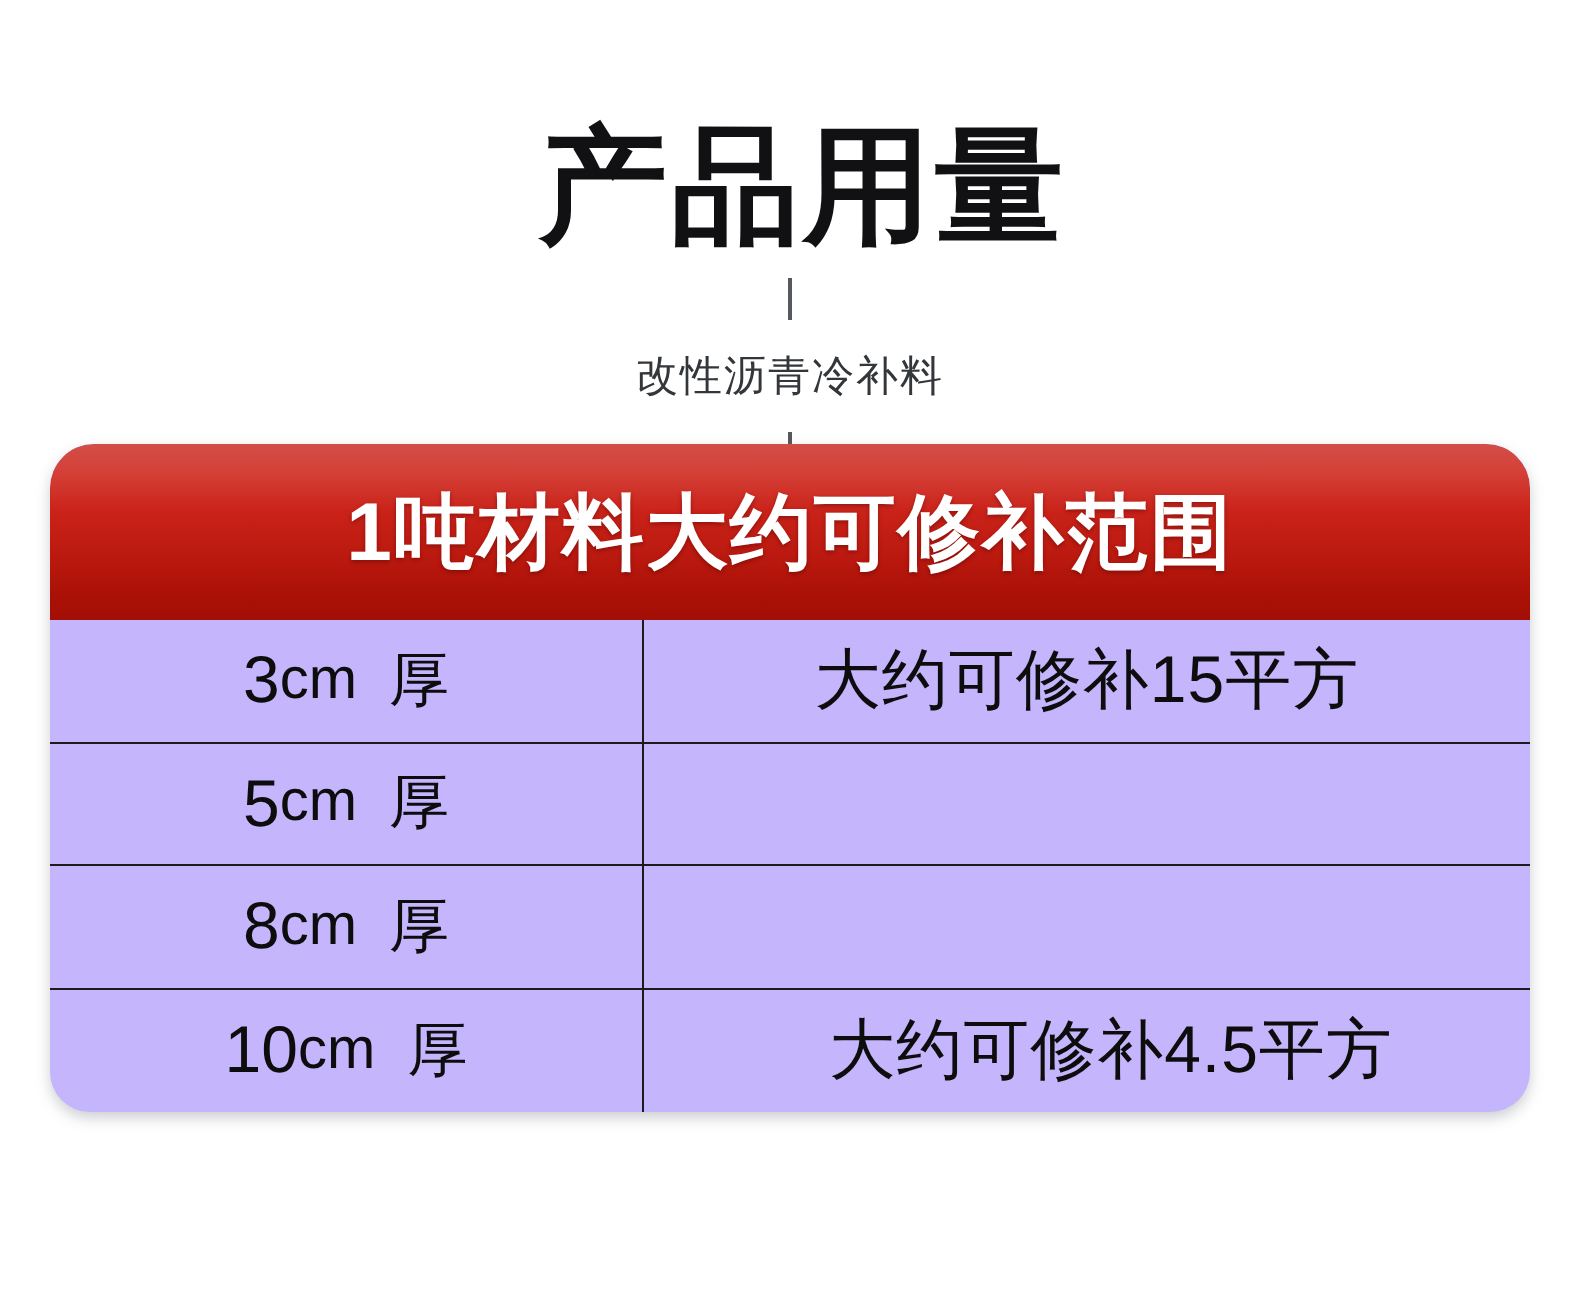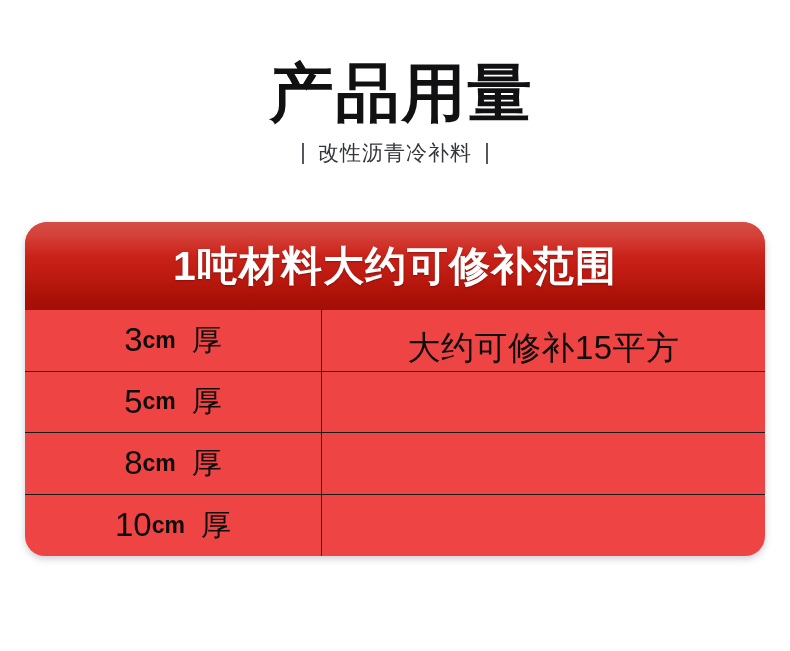--- a/index.html
+++ b/index.html
@@ -68,20 +68,21 @@
     letter-spacing: 2px;
     text-shadow: 1px 2px 1px rgba(255,255,255,0.75);
     padding-left: 13px;
   }
   .subtitle-row {
     margin-top: 12px;
     display: flex;
     align-items: center;
     justify-content: center;
     gap: 14px;
+    flex-direction: column;
   }
   .sub-bar {
     display: inline-block;
     width: 2px;
     height: 21px;
     background: #55585d;
   }
   .subtitle-text {
     font-size: 21px;
     font-weight: 400;
@@ -90,21 +91,21 @@
   }
 
   
   .card {
     position: absolute;
     left: 25px;
     top: 222px;
     width: 740px;
     height: 334px;
     border-radius: 22px 22px 20px 20px;
-    background: #ef4444;
+    background: #c4b5fd;
     box-shadow: 0 3px 7px rgba(90,95,105,0.30);
     overflow: hidden;
   }
 
   .card-header {
     position: relative;
     height: 88px;
     background:
       linear-gradient(180deg,
         #c9271e 0%,
@@ -163,33 +164,33 @@
     display: flex;
     align-items: center;
     justify-content: center;
     white-space: nowrap;
   }
   .cell-coverage {
     flex: 1 1 auto;
     text-align: center;
     height: 100%;
     display: flex;
-    align-items: flex-end;
+    align-items: center;
     justify-content: center;
     white-space: nowrap;
   }
   .num {
     font-size: 33px;
     font-weight: 500;
     color: #0d0d0d;
     letter-spacing: 0px;
   }
   .unit {
-    font-size: 23px;
-    font-weight: 700;
+    font-size: 29px;
+    font-weight: 400;
     color: #0d0d0d;
   }
   .thick-word {
     font-size: 30px;
     font-weight: 500;
     color: #0d0d0d;
     margin-left: 16px;
   }
   .coverage-text {
     font-size: 33px;
@@ -249,18 +250,21 @@
             <span class="thick-word">厚</span>
         </div>
       </div>
 
       <div class="row">
         <div class="cell-thickness">
           <span class="num">10</span>
             <span class="unit">cm</span>
             <span class="thick-word">厚</span>
         </div>
+        <div class="cell-coverage">
+          <span class="coverage-text">大约可修补4.5平方</span>
+        </div>
       </div>
 
     </div>
   </div>
 
 </div>
 
 </body></html>

